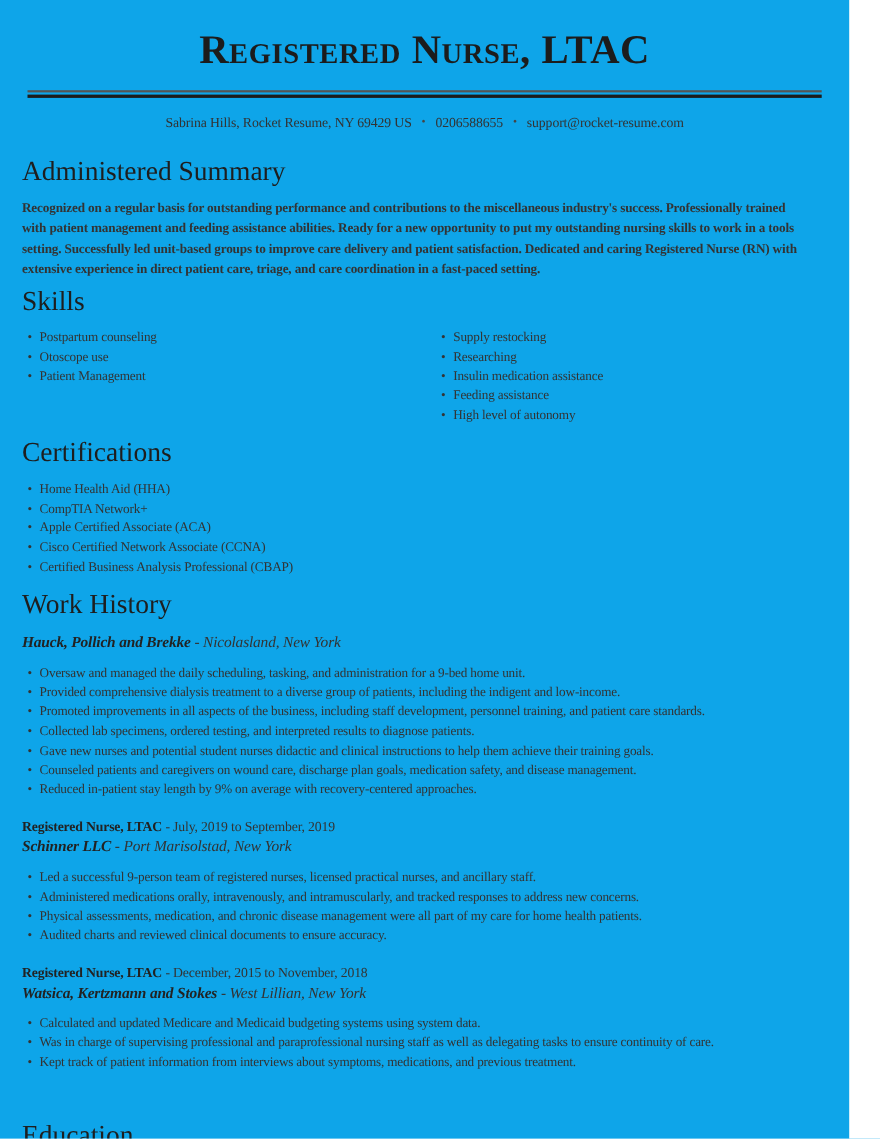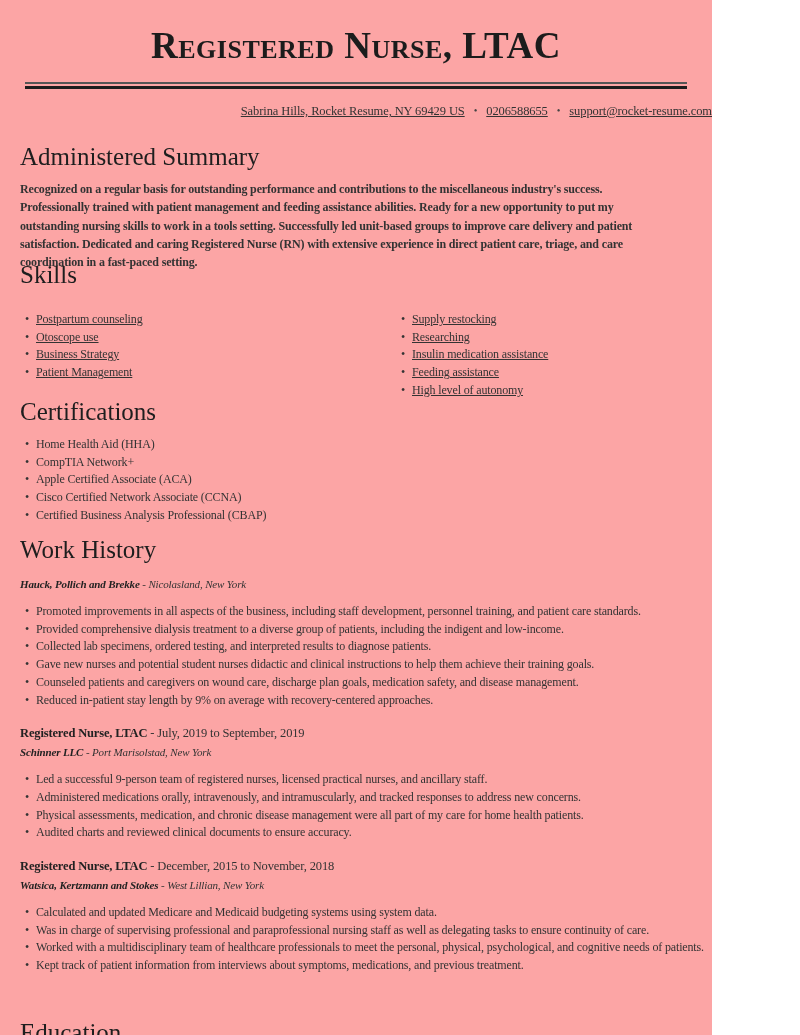--- a/index.html
+++ b/index.html
@@ -1,54 +1,54 @@
 <!DOCTYPE html>
 <html><head>
 <meta charset="utf-8">
 <style>
   html,body{margin:0;padding:0;background:#fff;}
   body{width:800px;height:1035px;overflow:hidden;
        font-family:"Liberation Serif","DejaVu Serif",serif;color:#333;}
-  .page{position:relative;width:712px;height:1035px;background:#fca5a5;overflow:hidden;}
+  .page{position:relative;width:772px;height:1035px;background:#0ea5e9;overflow:hidden;}
 
   
   .title{position:absolute;top:25px;left:0;right:0;margin:0;text-align:center;
          font-size:37px;line-height:1.16;font-weight:700;font-variant:small-caps;
          color:#1c1c1c;letter-spacing:.5px;}
   .header-rule{position:absolute;top:82px;left:25px;right:25px;height:2px;
                border-top:2px solid #555;border-bottom:3px solid #1c1c1c;}
-  .contact{position:absolute;top:104px;left:0;right:0;margin:0;text-align:right;
-           font-size:12.5px;color:#333;letter-spacing:-.1px;text-decoration:underline;}
+  .contact{position:absolute;top:104px;left:0;right:0;margin:0;text-align:center;
+           font-size:12.5px;color:#333;letter-spacing:-.1px;}
   .contact .sep{display:inline-block;margin:0 9px;font-size:10.5px;color:#444;vertical-align:1px;}
 
   
   .sec{position:absolute;left:20px;right:43px;}
   h2{margin:0;font-size:25px;font-weight:400;color:#1e1e1e;line-height:29px;
      font-family:"Liberation Serif","DejaVu Serif",serif;}
   #sec-summary{top:142px;}
   #sec-skills{top:260px;}
   #sec-certs{top:397px;}
   #sec-work{top:535px;}
   #sec-education{top:1018px;}
 
   .body-text{margin:9px 0 0;font-size:12px;line-height:18.3px;letter-spacing:-.15px;color:#333;font-weight:bold;}
 
-  .cols{display:flex;margin-top:22px;text-decoration:underline;}
+  .cols{display:flex;margin-top:9px;}
   .cols .col-left{width:376px;flex:none;}
   ul.blist{list-style:none;margin:0;padding:0;}
   .blist li{position:relative;padding-left:16px;font-size:12px;line-height:17.7px;
             letter-spacing:-.15px;white-space:nowrap;color:#333;}
   .blist li::before{content:"\2022";position:absolute;left:5px;top:0;color:#333;}
   #sec-certs ul.blist{margin-top:10px;}
 
   .job{margin-top:16px;}
   h2 + .job{margin-top:12px;}
   .job-title{margin:0;font-size:12.5px;line-height:17px;letter-spacing:-.15px;white-space:nowrap;}
   .job-title b{color:#222;}
-  .job-sub{margin:2px 0 0;font-size:11px;line-height:17px;letter-spacing:-.15px;
+  .job-sub{margin:2px 0 0;font-size:14px;line-height:17px;letter-spacing:-.15px;
            font-style:italic;white-space:nowrap;}
   .job-sub b{color:#222;}
   .job ul.blist{margin-top:10px;}
 </style>
 </head>
 <body>
 
 <div class="page">
 
   <h1 class="title">Registered Nurse, LTAC</h1>
@@ -61,21 +61,20 @@
     <p class="body-text">Recognized on a regular basis for outstanding performance and contributions to the miscellaneous industry's success. Professionally trained with patient management and feeding assistance abilities. Ready for a new opportunity to put my outstanding nursing skills to work in a tools setting. Successfully led unit-based groups to improve care delivery and patient satisfaction. Dedicated and caring Registered Nurse (RN) with extensive experience in direct patient care, triage, and care coordination in a fast-paced setting.</p>
   </section>
 
   <section class="sec" id="sec-skills">
     <h2>Skills</h2>
     <div class="cols">
       <ul class="blist col-left">
 
       <li>Postpartum counseling</li>
           <li>Otoscope use</li>
-          <li>Business Strategy</li>
           <li>Patient Management</li>
         </ul>
       <ul class="blist">
 
       <li>Supply restocking</li>
           <li>Researching</li>
           <li>Insulin medication assistance</li>
           <li>Feeding assistance</li>
           <li>High level of autonomy</li>
         </ul>
@@ -94,22 +93,23 @@
       </ul>
   </section>
 
   <section class="sec" id="sec-work">
     <h2>Work History</h2>
 
     <article class="job">
       <p class="job-sub"><b>Hauck, Pollich and Brekke</b> <span>- Nicolasland, New York</span></p>
       <ul class="blist">
 
+      <li>Oversaw and managed the daily scheduling, tasking, and administration for a 9-bed home unit.</li>
+          <li>Provided comprehensive dialysis treatment to a diverse group of patients, including the indigent and low-income.</li>
           <li>Promoted improvements in all aspects of the business, including staff development, personnel training, and patient care standards.</li>
-          <li>Provided comprehensive dialysis treatment to a diverse group of patients, including the indigent and low-income.</li>
           <li>Collected lab specimens, ordered testing, and interpreted results to diagnose patients.</li>
           <li>Gave new nurses and potential student nurses didactic and clinical instructions to help them achieve their training goals.</li>
           <li>Counseled patients and caregivers on wound care, discharge plan goals, medication safety, and disease management.</li>
           <li>Reduced in-patient stay length by 9% on average with recovery-centered approaches.</li>
         </ul>
     </article>
 
     <article class="job">
       <p class="job-title"><b>Registered Nurse, LTAC</b> <span>- July, 2019 to September, 2019</span></p>
       <p class="job-sub"><b>Schinner LLC</b> <span>- Port Marisolstad, New York</span></p>
@@ -122,21 +122,20 @@
         </ul>
     </article>
 
     <article class="job">
       <p class="job-title"><b>Registered Nurse, LTAC</b> <span>- December, 2015 to November, 2018</span></p>
       <p class="job-sub"><b>Watsica, Kertzmann and Stokes</b> <span>- West Lillian, New York</span></p>
       <ul class="blist">
 
       <li>Calculated and updated Medicare and Medicaid budgeting systems using system data.</li>
           <li>Was in charge of supervising professional and paraprofessional nursing staff as well as delegating tasks to ensure continuity of care.</li>
-          <li>Worked with a multidisciplinary team of healthcare professionals to meet the personal, physical, psychological, and cognitive needs of patients.</li>
           <li>Kept track of patient information from interviews about symptoms, medications, and previous treatment.</li>
         </ul>
     </article>
   </section>
 
   <section class="sec" id="sec-education">
     <h2>Education</h2>
   </section>
 
 </div>

